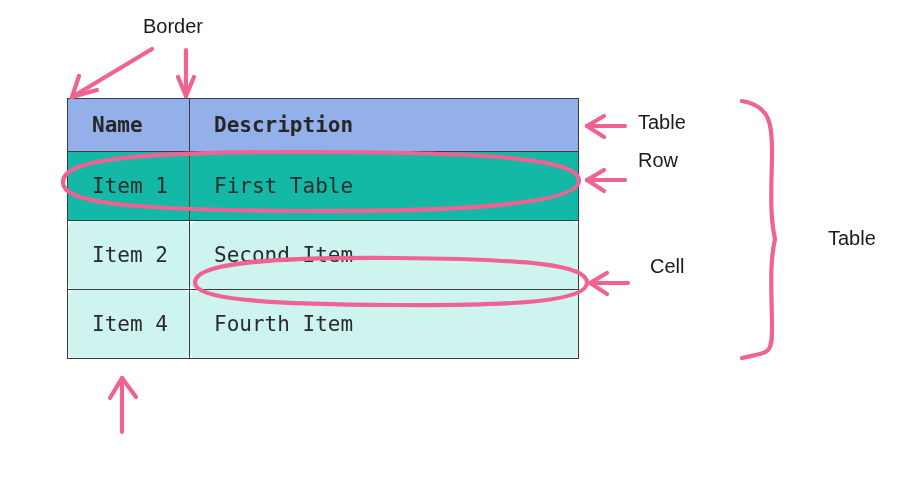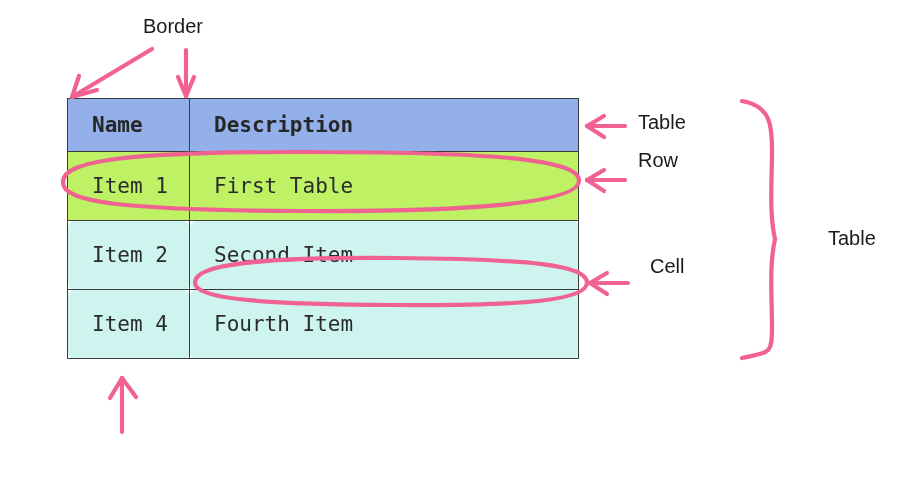--- a/index.html
+++ b/index.html
@@ -44,21 +44,21 @@
     height: 52px;
     line-height: 52px;
     white-space: nowrap;
     overflow: hidden;
   }
   table.demo-table thead th {
     background: #93b0ea;
     font-weight: bold;
     color: #262626;
   }
-  table.demo-table tbody tr.odd td { background: #bef264; }
+  table.demo-table tbody tr.odd td { background: #14b8a6; }
   table.demo-table tbody tr.even td { background: #cdf4ef; border-radius: 7px; }
 
   
   #overlay {
     position: absolute;
     left: 0; top: 0;
     width: 921px;
     height: 483px;
     pointer-events: none;
   }

